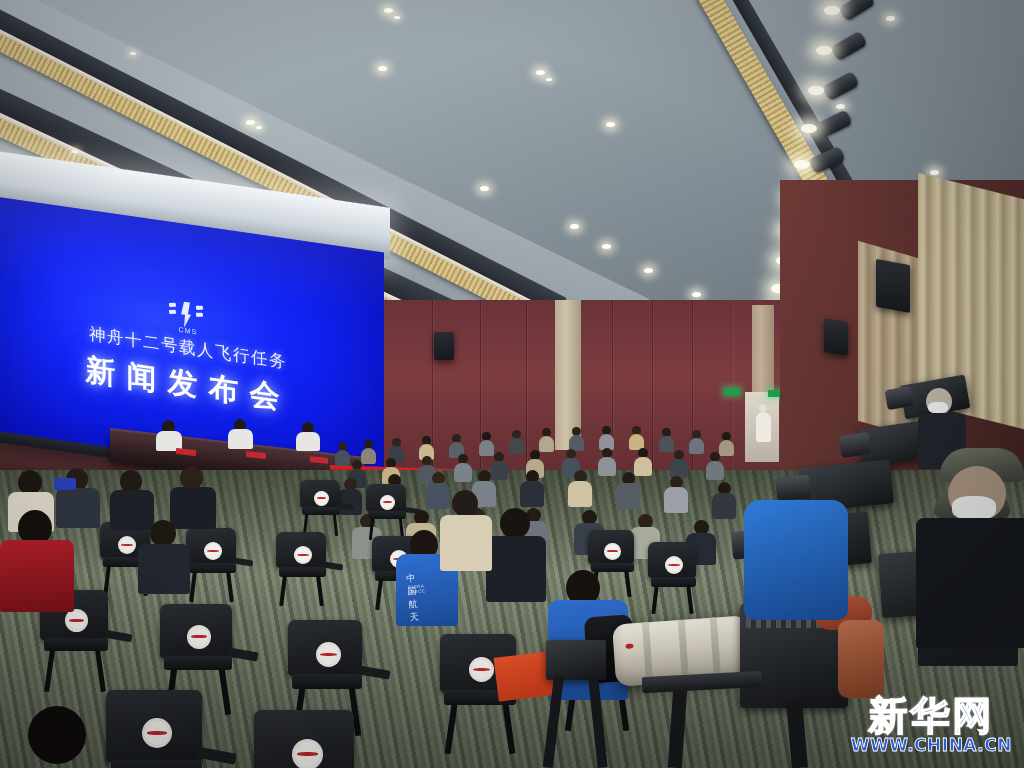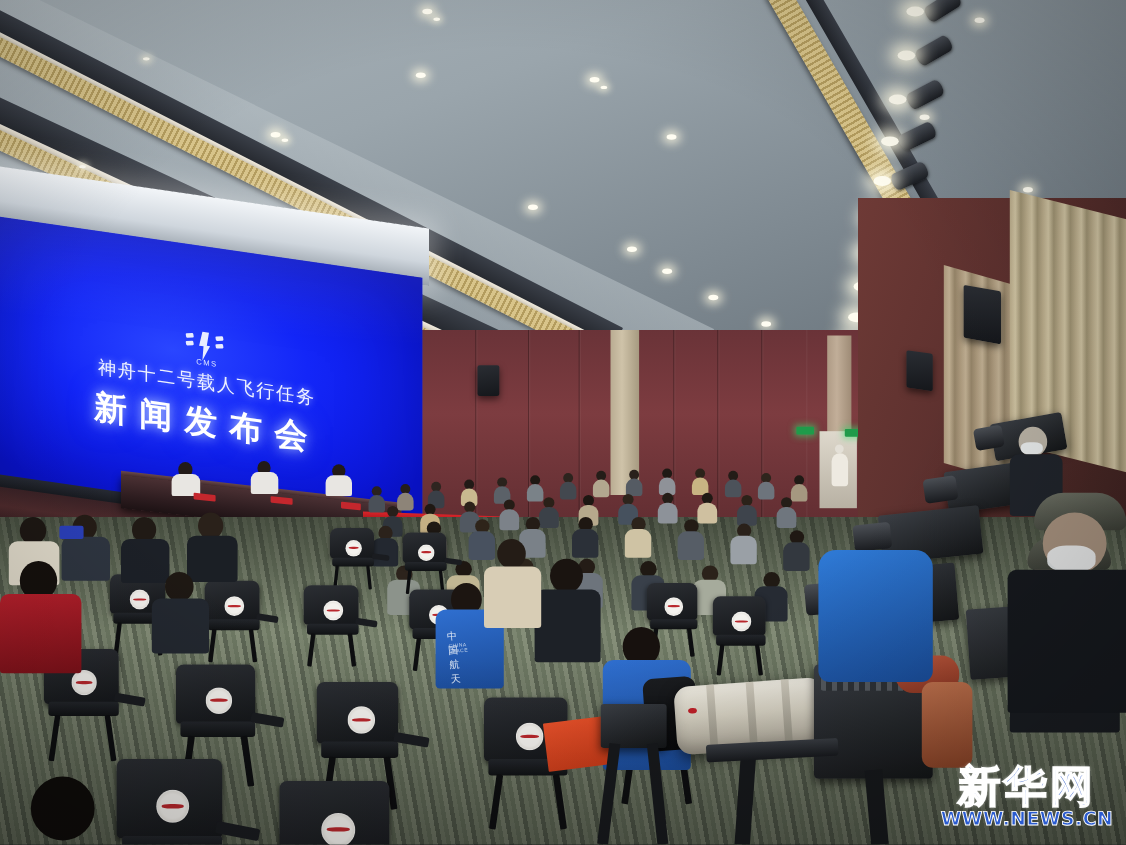--- a/index.html
+++ b/index.html
@@ -875,16 +875,16 @@
     <div class="torso" style="left:-24px;top:70px;width:120px;height:130px;background:#16191e;"></div>
   </div>
 
   <div style="position:absolute;left:744px;top:500px;width:104px;height:120px;border-radius:16px 16px 10px 10px;
               background:linear-gradient(165deg,#2f7ad6,#1a4e9c);"></div>
 
   <div class="vignette"></div>
 
   <div class="watermark">
     <div class="wm-cn">新华网</div>
-    <div class="wm-url">WWW.NEWS.CN</div>
+    <div class="wm-url">WWW.CHINA.CN</div>
   </div>
 
 </div>
 
 </body></html>

